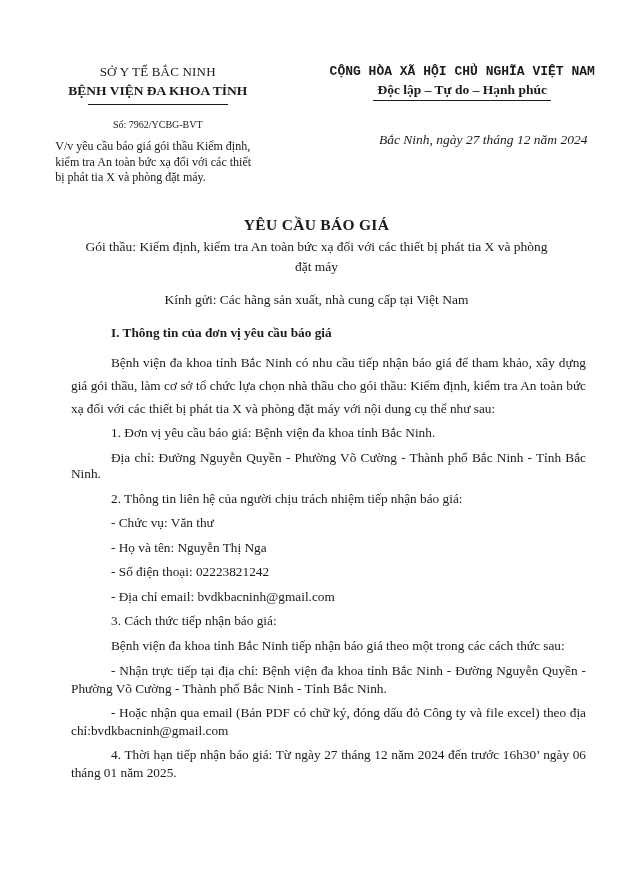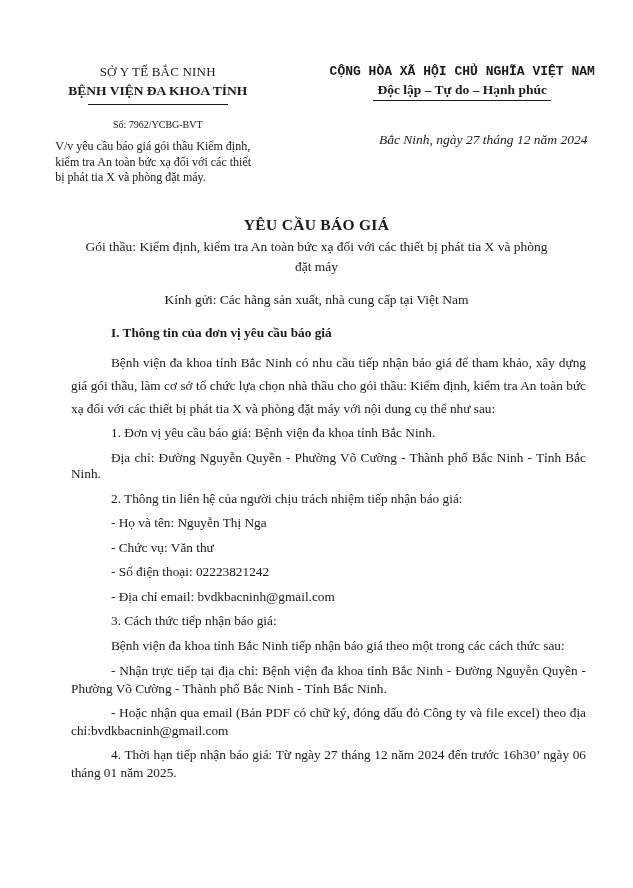--- a/index.html
+++ b/index.html
@@ -109,22 +109,22 @@
     <div class="doc-subtitle">Gói thầu: Kiểm định, kiểm tra An toàn bức xạ đối với các thiết bị phát tia X và phòng đặt máy</div>
     <div class="salutation">Kính gửi: Các hãng sản xuất, nhà cung cấp tại Việt Nam</div>
   </div>
 
   <div class="body-block">
     <p class="para heading">I. Thông tin của đơn vị yêu cầu báo giá</p>
     <p class="para intro">Bệnh viện đa khoa tỉnh Bắc Ninh có nhu cầu tiếp nhận báo giá để tham khảo, xây dựng giá gói thầu, làm cơ sở tổ chức lựa chọn nhà thầu cho gói thầu: Kiểm định, kiểm tra An toàn bức xạ đối với các thiết bị phát tia X và phòng đặt máy với nội dung cụ thể như sau:</p>
     <p class="para">1. Đơn vị yêu cầu báo giá: Bệnh viện đa khoa tỉnh Bắc Ninh.</p>
     <p class="para">Địa chỉ: Đường Nguyễn Quyền - Phường Võ Cường - Thành phố Bắc Ninh - Tỉnh Bắc Ninh.</p>
     <p class="para">2. Thông tin liên hệ của người chịu trách nhiệm tiếp nhận báo giá:</p>
+    <p class="para">- Chức vụ: Văn thư</p>
     <p class="para">- Họ và tên: Nguyễn Thị Nga</p>
-    <p class="para">- Chức vụ: Văn thư</p>
     <p class="para">- Số điện thoại: 02223821242</p>
     <p class="para">- Địa chỉ email: bvdkbacninh@gmail.com</p>
     <p class="para">3. Cách thức tiếp nhận báo giá:</p>
     <p class="para">Bệnh viện đa khoa tỉnh Bắc Ninh tiếp nhận báo giá theo một trong các cách thức sau:</p>
     <p class="para italic">- Nhận trực tiếp tại địa chỉ: Bệnh viện đa khoa tỉnh Bắc Ninh - Đường Nguyễn Quyền - Phường Võ Cường - Thành phố Bắc Ninh - Tỉnh Bắc Ninh.</p>
     <p class="para italic">- Hoặc nhận qua email (Bản PDF có chữ ký, đóng dấu đỏ Công ty và file excel) theo địa chỉ:bvdkbacninh@gmail.com</p>
     <p class="para last">4. Thời hạn tiếp nhận báo giá: Từ ngày 27 tháng 12 năm 2024 đến trước 16h30’ ngày 06 tháng 01 năm 2025.</p>
   </div>
 
 </div>

